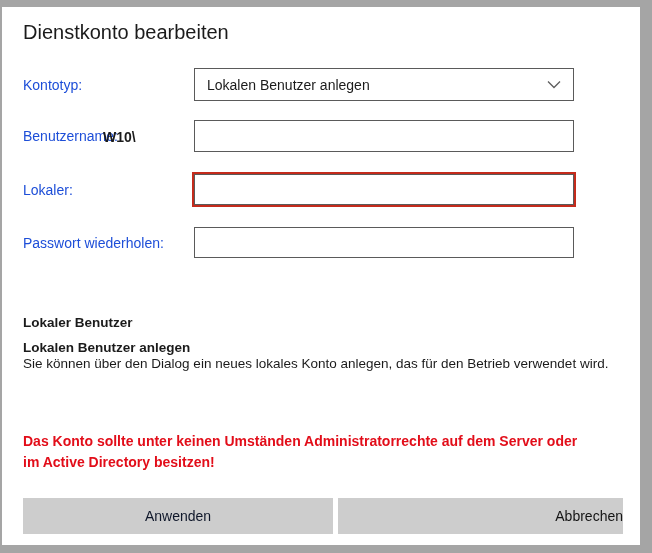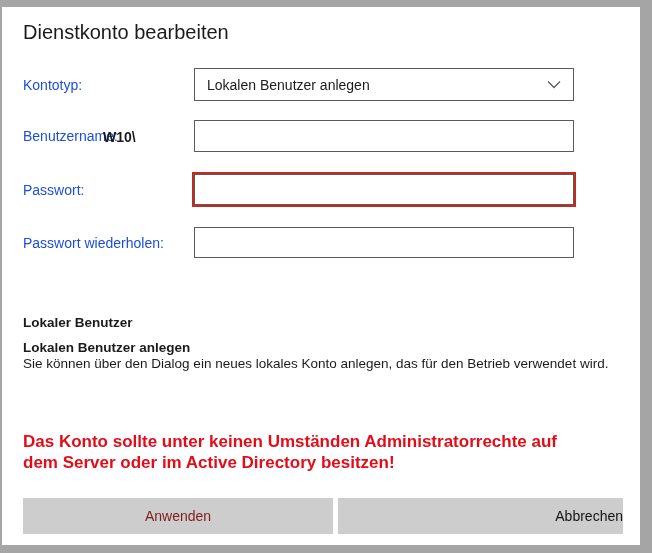--- a/index.html
+++ b/index.html
@@ -51,30 +51,30 @@
   }
   .txt-wiederholen  { top: 220px; height: 31px; }
   .help {
     position: absolute; left: 21px; top: 308px; width: 600px;
     font-size: 13.5px; line-height: 16px; color: #1b1b1b;
   }
   .help-section { margin-bottom: 9px; }
   .help-heading { font-weight: bold; }
   .warning {
     position: absolute; left: 21px; top: 424px; width: 572px;
-    font-size: 17px; line-height: 21px; font-weight: bold;
+    font-size: 14px; line-height: 21px; font-weight: bold;
     color: #e20d19;
   }
   .btn {
     position: absolute; top: 491px; height: 36px;
     background: #cdcdcd; border: none;
     font-family: "Liberation Sans", sans-serif;
     font-size: 14px; color: #141414; cursor: default;
   }
-  .btn:disabled { color: #7f1d1d; }
+  .btn:disabled { color: #0f172a; }
   .btn-apply  { left: 21px;  width: 310px; }
   .btn-cancel { left: 336px; width: 285px; text-align: right; }
 </style>
 </head>
 <body>
 
 <div class="canvas">
   <div class="dialog">
 
     <div class="title">Dienstkonto bearbeiten</div>
@@ -84,21 +84,21 @@
       <span class="combo-value">Lokalen Benutzer anlegen</span>
       <svg class="chevron" width="14" height="9" viewBox="0 0 14 9">
         <polyline points="1,1.5 7,7.5 13,1.5" fill="none" stroke="#5e5e5e" stroke-width="1.3"></polyline>
       </svg>
     </div>
 
     <label class="lbl lbl-benutzername">Benutzername:</label>
     <span class="prefix">W10\</span>
     <input class="txt txt-benutzername" type="text" value="" style="">
 
-    <label class="lbl lbl-passwort">Passwort:</label>
+    <label class="lbl lbl-passwort">Lokaler:</label>
     <input class="txt txt-passwort" type="password" value="" style="">
 
     <label class="lbl lbl-wiederholen">Passwort wiederholen:</label>
     <input class="txt txt-wiederholen" type="password" value="" style="">
 
     <div class="help">
       <div class="help-section">
         <div class="help-heading">Lokaler Benutzer</div>
       </div>
       <div class="help-section">

